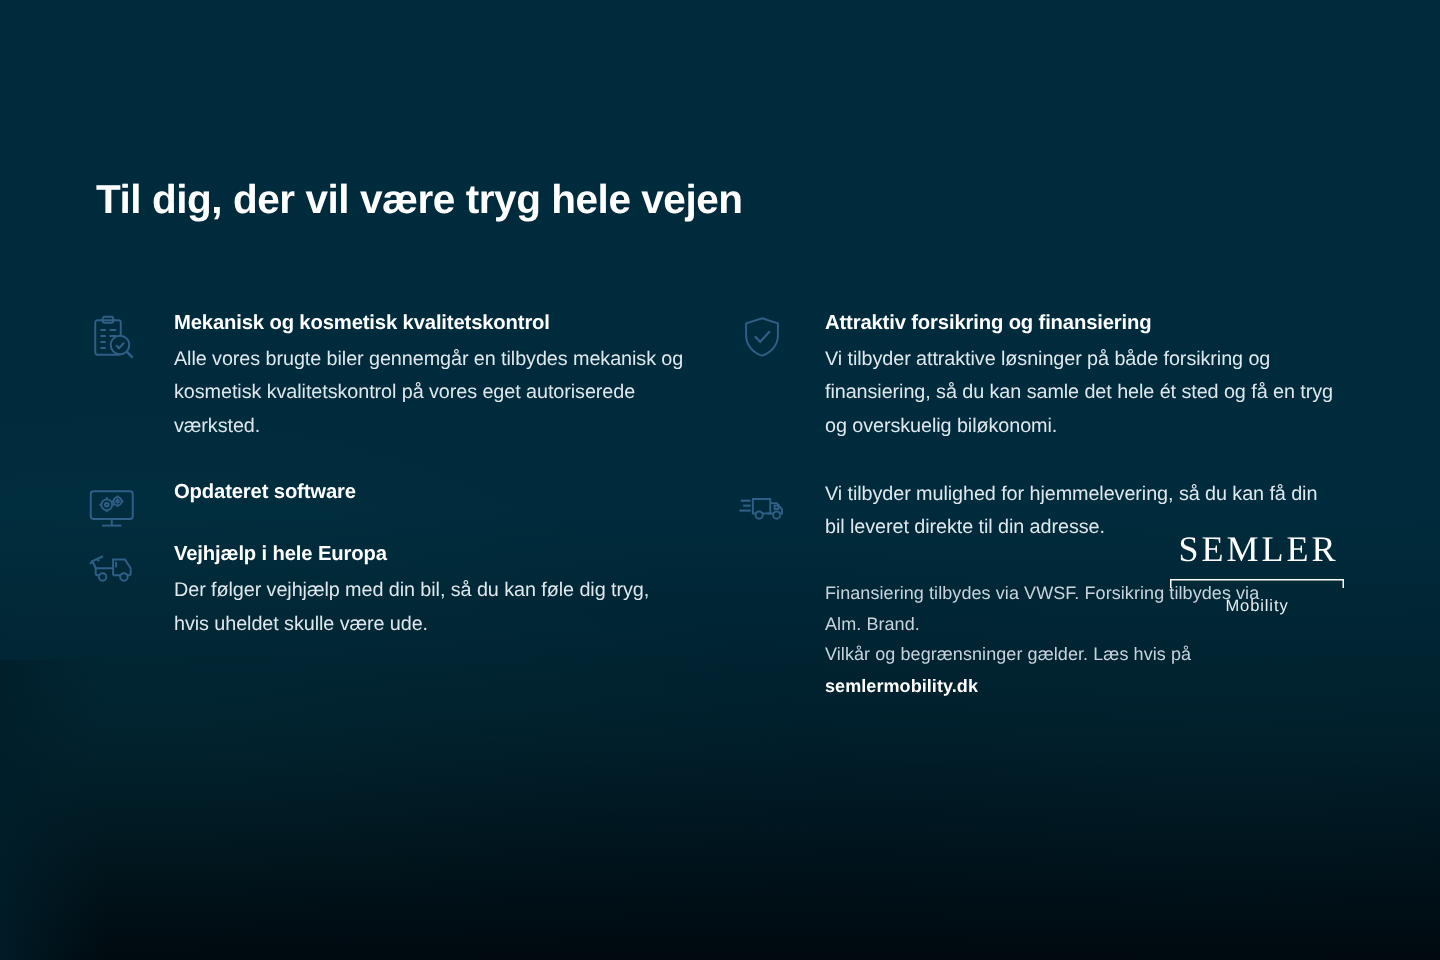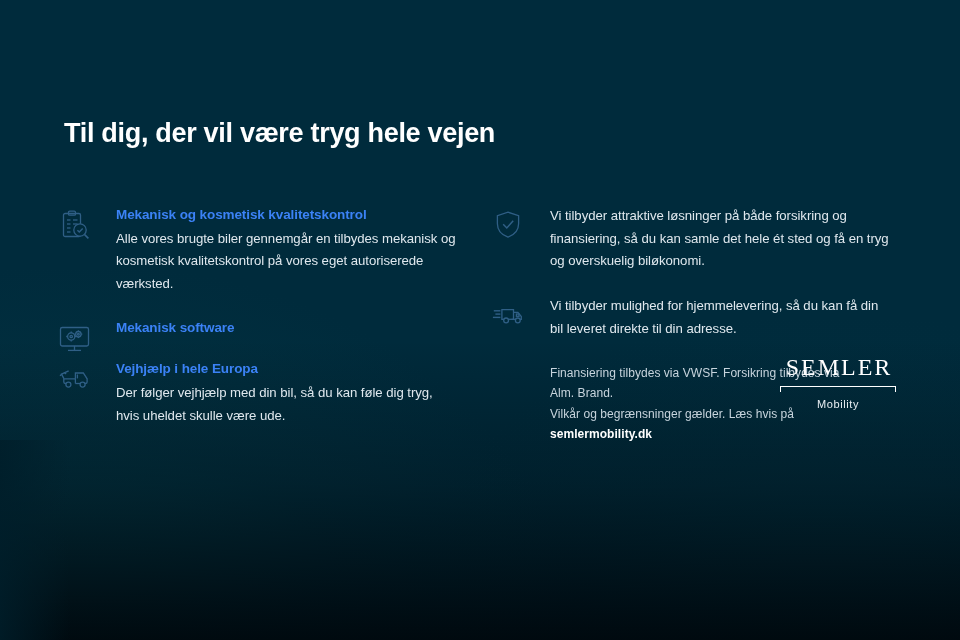--- a/index.html
+++ b/index.html
@@ -86,21 +86,21 @@
     width:38px; height:34px;
     display:flex;
     align-items:flex-start;
     justify-content:flex-start;
   }
   .feature-icon svg { display:block; }
 
   .feature-title {
     font-size:13.5px;
     font-weight:bold;
-    color:#3b82f6;
+    color:#ffffff;
     letter-spacing:-0.1px;
     margin-bottom:3px;
     line-height:1.45;
   }
 
   .feature-body {
     font-size:13.2px;
     color:#dfe8ee;
     line-height:1.72;
     letter-spacing:-0.05px;
@@ -209,21 +209,21 @@
           <line x1="13.2" y1="9.5" x2="13.2" y2="10.9"></line>
           <line x1="13.2" y1="18.1" x2="13.2" y2="19.5"></line>
           <line x1="8.2" y1="14.5" x2="9.6" y2="14.5"></line>
           <line x1="16.8" y1="14.5" x2="18.2" y2="14.5"></line>
           <line x1="20.4" y1="8.3" x2="20.4" y2="9.5"></line>
           <line x1="20.4" y1="14.9" x2="20.4" y2="16.1"></line>
           <line x1="16.5" y1="12.2" x2="17.7" y2="12.2"></line>
           <line x1="23.1" y1="12.2" x2="24.3" y2="12.2"></line>
         </svg>
       </span>
-      <div class="feature-title">Mekanisk software</div>
+      <div class="feature-title">Opdateret software</div>
     </div>
 
     <div class="feature">
       <span class="feature-icon">
         <svg width="36" height="30" viewBox="0 0 36 30" fill="none" stroke="#2f5f86" stroke-width="1.3">
           <path d="M12.5 20.5H7.2a1.4 1.4 0 0 1-1.4-1.4v-3.3h11.6v4.7"></path>
           <path d="M17.4 15.8V10h7.9l3.8 5.8v3.3a1.4 1.4 0 0 1-1.4 1.4h-2.2"></path>
           <line x1="17.4" y1="20.5" x2="22" y2="20.5"></line>
           <circle cx="10.4" cy="21.6" r="2.5" fill="#002b3c"></circle>
           <circle cx="24.6" cy="21.6" r="2.5" fill="#002b3c"></circle>
@@ -240,20 +240,21 @@
 
   <div class="col col-right">
 
     <div class="feature">
       <span class="feature-icon">
         <svg width="32" height="32" viewBox="0 0 32 32" fill="none" stroke="#2f5f86" stroke-width="1.3">
           <path d="M16 3.2l10.6 3.4v8.1c0 6.2-4.2 11.1-10.6 13.4C9.6 25.8 5.4 20.9 5.4 14.7V6.6L16 3.2z"></path>
           <path d="M11.2 15.2l3.6 3.7 6.4-7.1" stroke-width="1.5"></path>
         </svg>
       </span>
+      <div class="feature-title">Attraktiv forsikring og finansiering</div>
       <div class="feature-body">Vi tilbyder attraktive løsninger på både forsikring og finansiering, så du kan samle det hele ét sted og få en tryg og overskuelig biløkonomi.</div>
     </div>
 
     <div class="feature">
       <span class="feature-icon">
         <svg width="36" height="30" viewBox="0 0 36 30" fill="none" stroke="#2f5f86" stroke-width="1.3">
           <path d="M11.8 20.3H9.9v-9.6h11.6v9.6h-2"></path>
           <path d="M21.5 13.4h4.4l3.4 4.2v2.7h-2.1"></path>
           <line x1="16.3" y1="20.3" x2="23.6" y2="20.3"></line>
           <circle cx="14.1" cy="21.4" r="2.4" fill="#002b3c"></circle>

